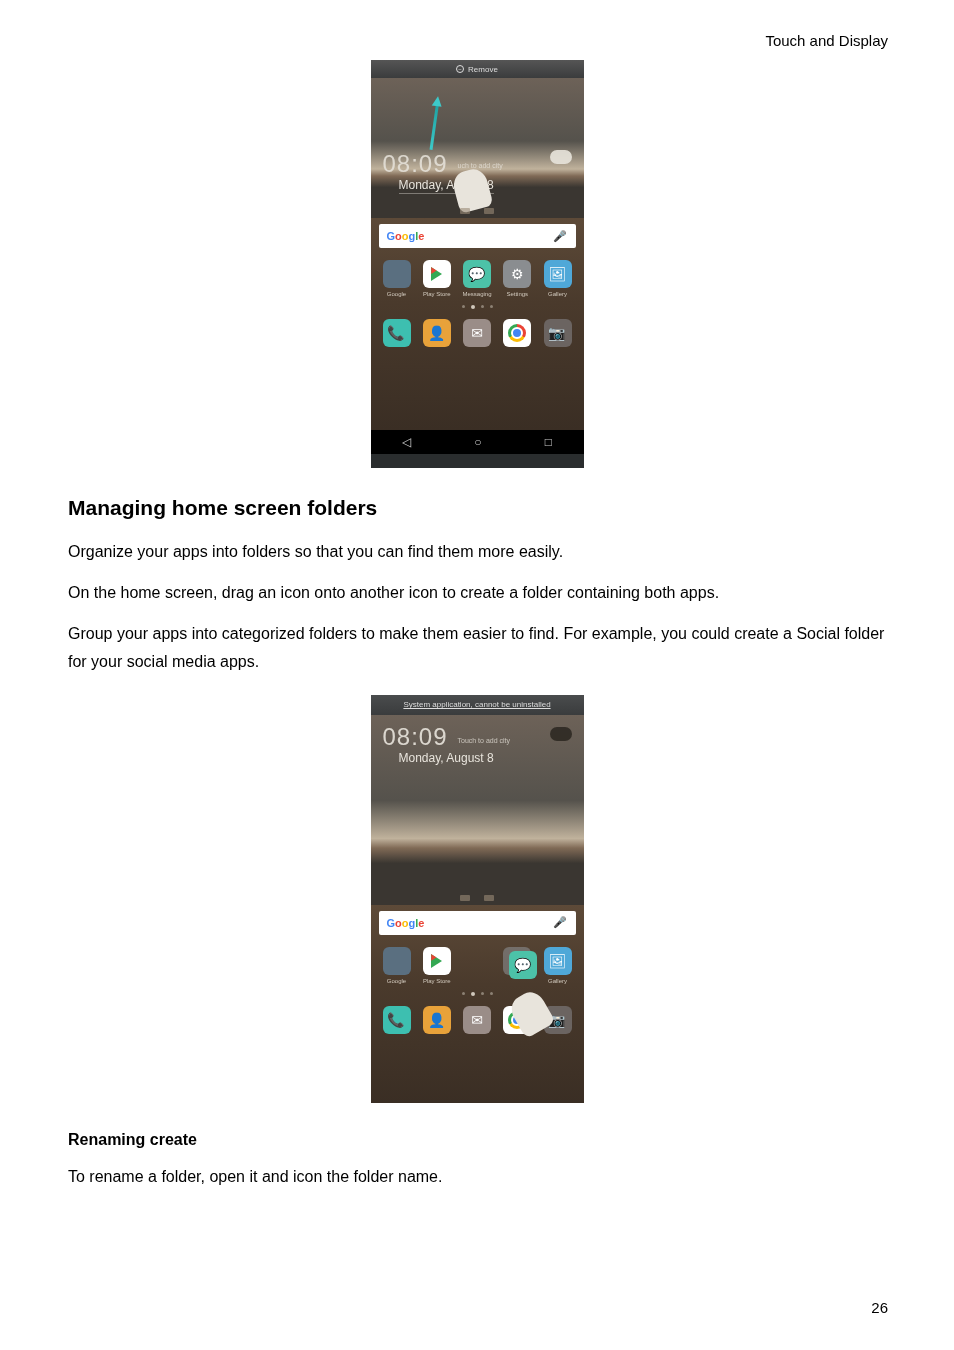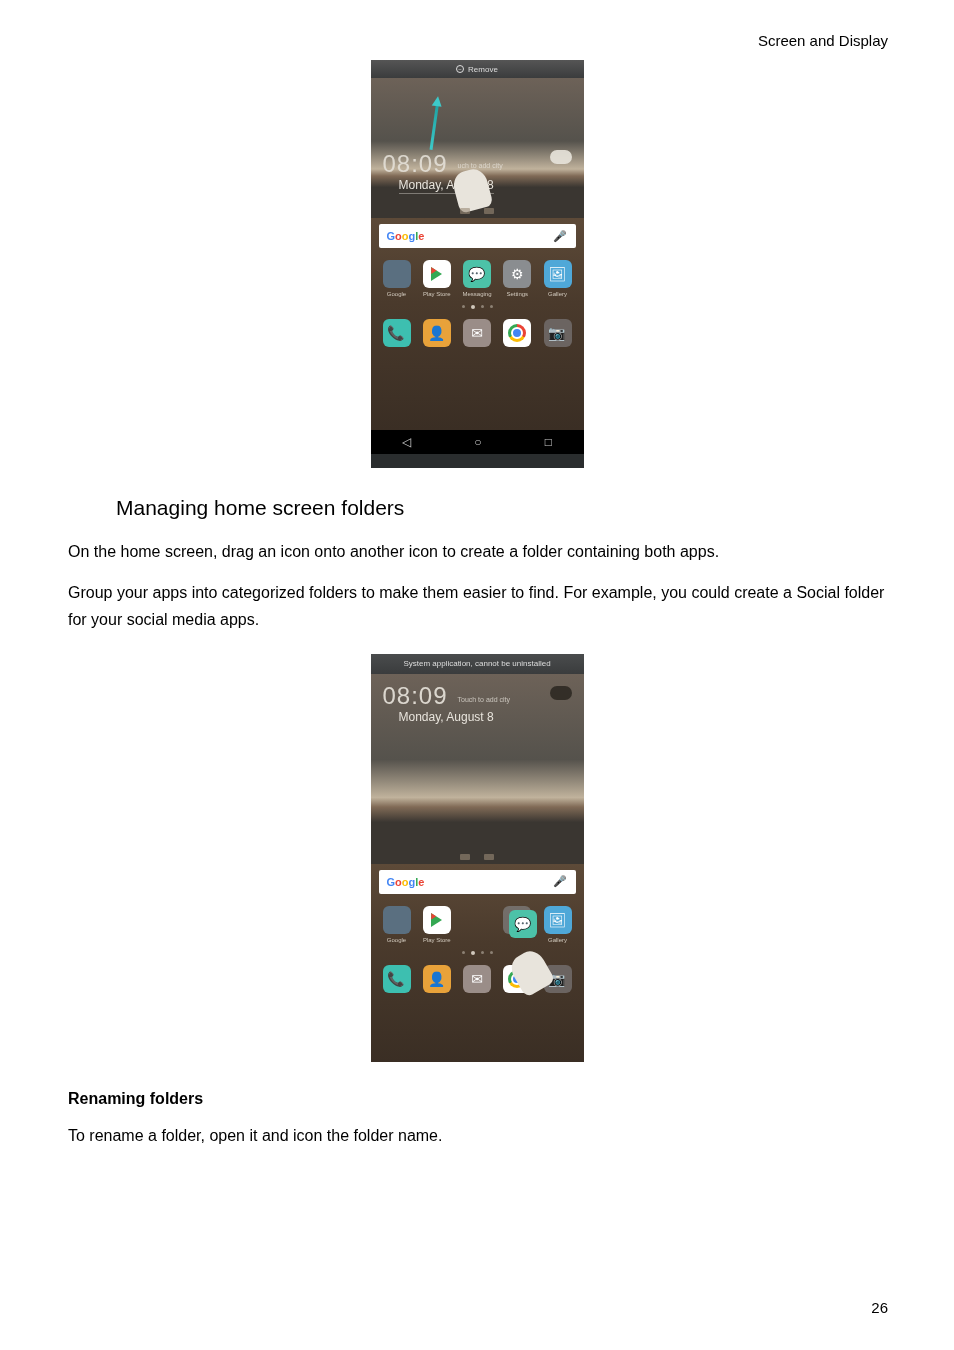--- a/index.html
+++ b/index.html
@@ -51,20 +51,21 @@
     display:flex;align-items:center;justify-content:center;font-size:6px;line-height:1;
   }
   .toast {
     height: 20px;
     display: flex;
     justify-content: center;
     align-items: center;
     color: #ddd;
     font-size: 8px;
     background: linear-gradient(#4a4c4d,#3a3c3d);
+    text-decoration: underline;
   }
   .wallpaper-top {
     height: 140px;
     background: linear-gradient(#6d6258 0%, #55524c 45%, #c0b29c 65%, #806a56 70%, #3a3631 78%);
     position: relative;
     color: #e8e4dc;
   }
   .wallpaper-top.second { height: 190px; }
   .clock-time {
     font-size: 24px;
@@ -164,44 +165,43 @@
   .cam-bg{background:#6b6461;}
   .app-label{font-size:6px;color:#d0c8bc;text-align:center;white-space:nowrap;}
   .dots-row{display:flex;justify-content:center;gap:6px;margin-top:8px;}
   .dots-row span{width:3px;height:3px;background:#d0c8bc;border-radius:50%;opacity:0.5;}
   .dots-row span.active{opacity:1;width:4px;height:4px;}
   .dock-row{display:flex;justify-content:space-between;margin-top:10px;}
   .navbar{height:24px;background:#000;display:flex;justify-content:space-around;align-items:center;color:#ccc;font-size:12px;}
   
   h2 {
     font-size: 21px;
-    font-weight: normal;
+    font-weight: bold;
     margin-bottom: 18px;
-    margin-left: 48px;
   }
   h3 {
     font-size: 16px;
     font-weight: bold;
     margin-top: 22px;
     margin-bottom: 14px;
   }
   p {
     font-size: 16px;
     line-height: 1.7;
     margin-bottom: 14px;
   }
   .play-tri{width:0;height:0;border-top:7px solid transparent;border-bottom:7px solid transparent;border-left:11px solid #34a853;position:relative;}
   .play-tri::after{content:'';position:absolute;left:-11px;top:-7px;width:0;height:0;border-top:7px solid transparent;border-bottom:7px solid transparent;border-left:11px solid #ea4335;clip-path:polygon(0 0,100% 0,0 50%);}
   .chrome-circ{width:18px;height:18px;border-radius:50%;background:conic-gradient(#ea4335 0 120deg,#fbbc05 120deg 240deg,#34a853 240deg 360deg);display:flex;align-items:center;justify-content:center;}
   .chrome-circ::after{content:'';width:8px;height:8px;border-radius:50%;background:#4285f4;border:2px solid #fff;}
 </style>
 </head>
 <body>
 
-<div class="header-label">Screen and Display</div>
+<div class="header-label">Touch and Display</div>
 
 <div class="content">
 
   <div class="phone phone-1">
     <div class="remove-bar">
       <span class="remove-icon">−</span>
       <span>Remove</span>
     </div>
     <div class="wallpaper-top">
       <div class="arrow-up"></div>
@@ -276,20 +276,21 @@
       </div>
     </div>
     <div class="navbar">
       <span>◁</span>
       <span>○</span>
       <span>□</span>
     </div>
   </div>
 
   <h2>Managing home screen folders</h2>
+  <p>Organize your apps into folders so that you can find them more easily.</p>
 
   <p>On the home screen, drag an icon onto another icon to create a folder containing both apps.</p>
   <p>Group your apps into categorized folders to make them easier to find. For example, you could create a Social folder for your social media apps.</p>
 
   <div class="phone phone-2" style="margin-top:20px;">
     <div class="toast">System application, cannot be uninstalled</div>
     <div class="wallpaper-top second">
       <div class="clock-time">08:09</div>
       <div class="clock-sub">Touch to add city</div>
       <div class="clock-date">Monday, August 8</div>
@@ -357,18 +358,18 @@
           </div>
         <div class="app">
             <div class="app-icon cam-bg">📷</div>
           </div>
       </div>
       <div class="hand hand-2"></div>
     </div>
 
   </div>
 
-  <h3>Renaming folders</h3>
+  <h3>Renaming create</h3>
   <p>To rename a folder, open it and icon the folder name.</p>
 
 </div>
 
 <div class="page-number">26</div>
 
 </body></html>

